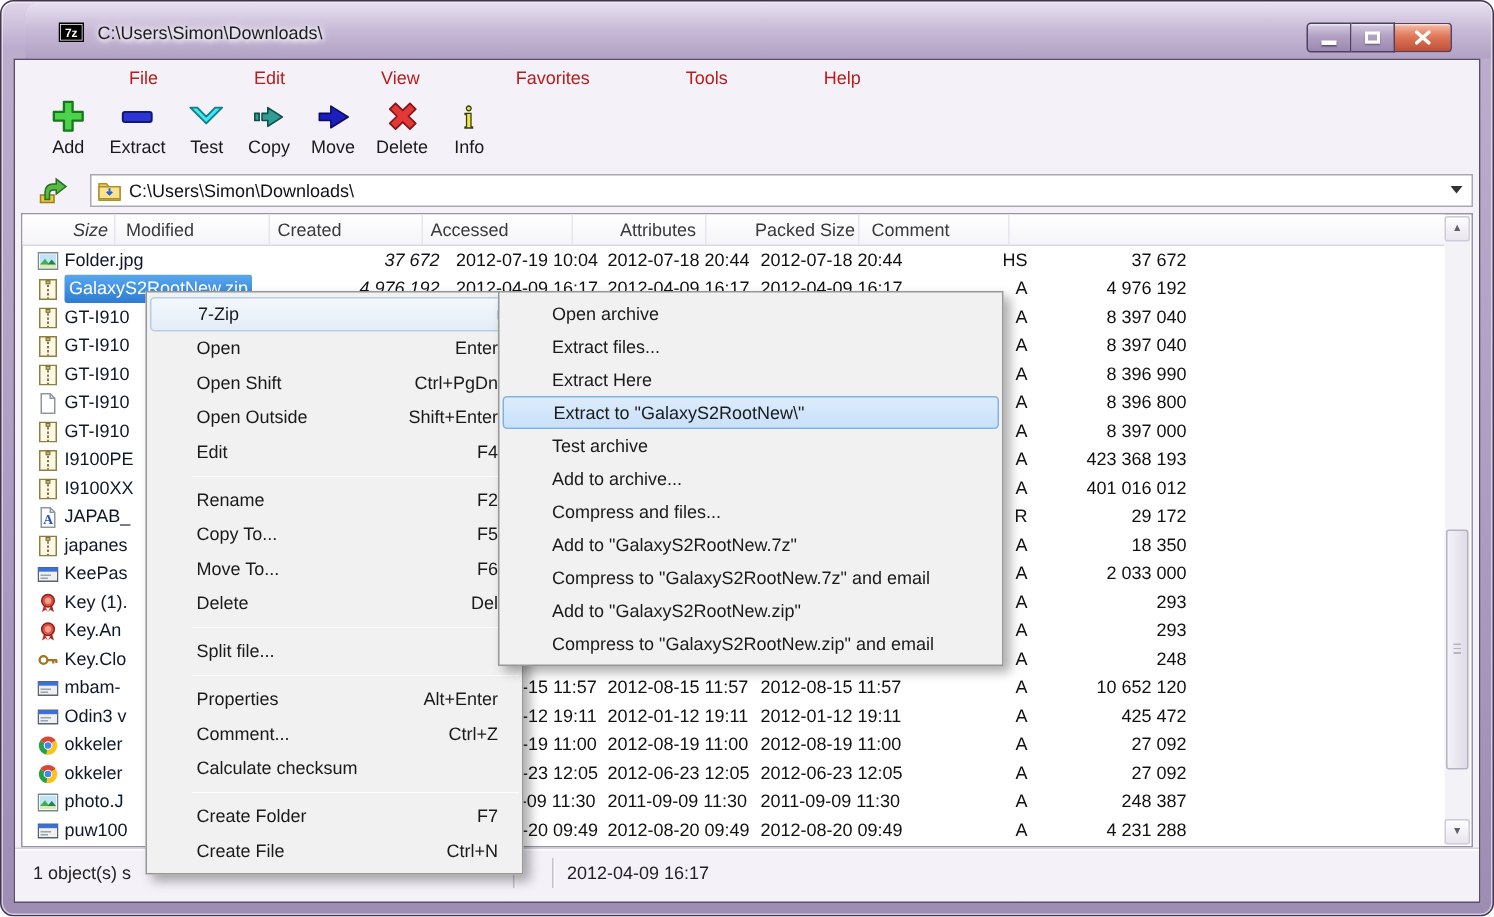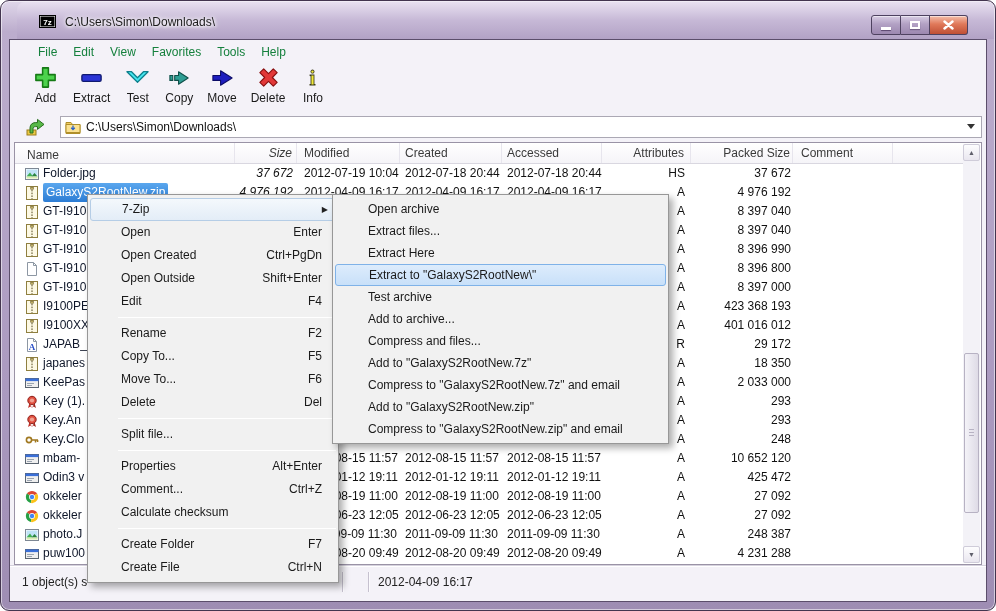--- a/index.html
+++ b/index.html
@@ -25,21 +25,21 @@
     background:linear-gradient(#f4beab,#e0795a 45%,#bf4f35); }
   .g-min { width:10px; height:3px; background:#fff; margin-top:7px; box-shadow:0 1px 1px rgba(40,20,60,.6); }
   .g-max { width:10px; height:8px; border:2px solid #fff; box-shadow:0 1px 1px rgba(40,20,60,.4); }
 
   
   .client { position:absolute; left:8px; right:8px; top:38px; bottom:8px;
     background:#f4f2f8; border:1px solid #5b4e6b; }
 
   .menubar { position:absolute; left:2px; right:2px; top:2px; height:20px; display:flex; align-items:center;
     padding-left:18px; }
-  .mbi { padding:2px 8px; color:#15803d; }
+  .mbi { padding:2px 8px; color:#b91c1c;margin-left:48px; }
 
   .toolbar { position:absolute; left:2px; top:22px; height:49px; display:flex; align-items:flex-start;
     padding-left:13px; }
   .tbtn { display:flex; flex-direction:column; align-items:center; padding:3px 7px 0 7px; }
   .tic { width:27px; height:25px; display:block; }
   .tic svg { width:100%; height:100%; }
   .tlb { margin-top:1px; color:#1a1a1a; }
 
   .addressbar { position:absolute; left:4px; right:4px; top:74px; height:26px; display:flex; align-items:center; }
   .up-btn { width:26px; height:24px; margin-left:8px; display:flex; align-items:center; justify-content:center; }
@@ -88,21 +88,21 @@
   
   .statusbar { position:absolute; left:0; right:0; bottom:0; height:36px; border-top:1px solid #d6d2de;
     box-shadow:inset 0 1px 0 #fff; color:#222;text-align:right; }
   .st-left { position:absolute; left:12px; top:9px; }
   .st-date { position:absolute; left:368px; top:9px; }
   .st-div { position:absolute; top:6px; height:20px; width:1px; background:#c6c1cf; box-shadow:1px 0 0 #fbfafd; }
 
   
   .menu { position:absolute; background:#f1f1f1; border:1px solid #979797;
     box-shadow:4px 4px 7px rgba(0,0,0,.33); padding:3px 0; }
-  #context-menu { left:86px; top:193px; width:252px; z-index:30; }
+  #context-menu { left:96px; top:193px; width:252px; z-index:30; }
   #submenu { left:331px; top:193px; width:337px; z-index:31; }
   .mi { position:relative; height:23px; line-height:23px; display:flex; padding:0 16px 0 33px; color:#1a1a1a; }
   .mi .mlbl { flex:1; }
   .mi.mhl { height:23px; margin:0 2px; padding:0 14px 0 31px; line-height:21px;
     background:linear-gradient(#f4f8fc,#e3edf7); border:1px solid #b5cde6; border-radius:3px; }
   .marr { position:absolute; right:7px; top:0; height:100%; display:flex; align-items:center;
     font-size:8px; color:#222; }
   .msep { height:1px; background:#d8d8d8; border-bottom:1px solid #fff; margin:4px 2px 4px 30px; }
   .smi { height:22px; line-height:22px; padding:0 12px 0 35px; color:#1a1a1a; white-space:nowrap; }
   .smi.shl { height:22px; margin:0 2px; padding:0 10px 0 33px; line-height:20px;
@@ -206,21 +206,20 @@
               <path d="M1 4.5h14v8H1z" fill="#fbe291" stroke="#b08f2a"></path>
               <path d="M8 5.5v4M6.2 7.8L8 9.6l1.8-1.8" stroke="#2a62c8" stroke-width="1.3" fill="none"></path>
             </svg>
           <span>C:\Users\Simon\Downloads\</span>
           <span class="combo-arrow"></span>
         </div>
       </div>
 
       <div class="panel">
         <div class="lheader">
-            <div class="hc c0">Name</div>
             <div class="hc c1">Size</div>
             <div class="hc c2">Modified</div>
             <div class="hc c3">Created</div>
             <div class="hc c4">Accessed</div>
             <div class="hc c5">Attributes</div>
             <div class="hc c6">Packed Size</div>
             <div class="hc c7">Comment</div>
             <div class="hc hfill"></div>
           </div>
         <div class="rows">
@@ -657,21 +656,21 @@
         <div class="mi mhl">
           <span class="mlbl">7-Zip</span>
           <span class="msc"></span>
           <span class="marr">▶</span>
         </div>
         <div class="mi">
           <span class="mlbl">Open</span>
           <span class="msc">Enter</span>
         </div>
         <div class="mi">
-          <span class="mlbl">Open Created</span>
+          <span class="mlbl">Open Shift</span>
           <span class="msc">Ctrl+PgDn</span>
         </div>
         <div class="mi">
           <span class="mlbl">Open Outside</span>
           <span class="msc">Shift+Enter</span>
         </div>
         <div class="mi">
           <span class="mlbl">Edit</span>
           <span class="msc">F4</span>
         </div>

